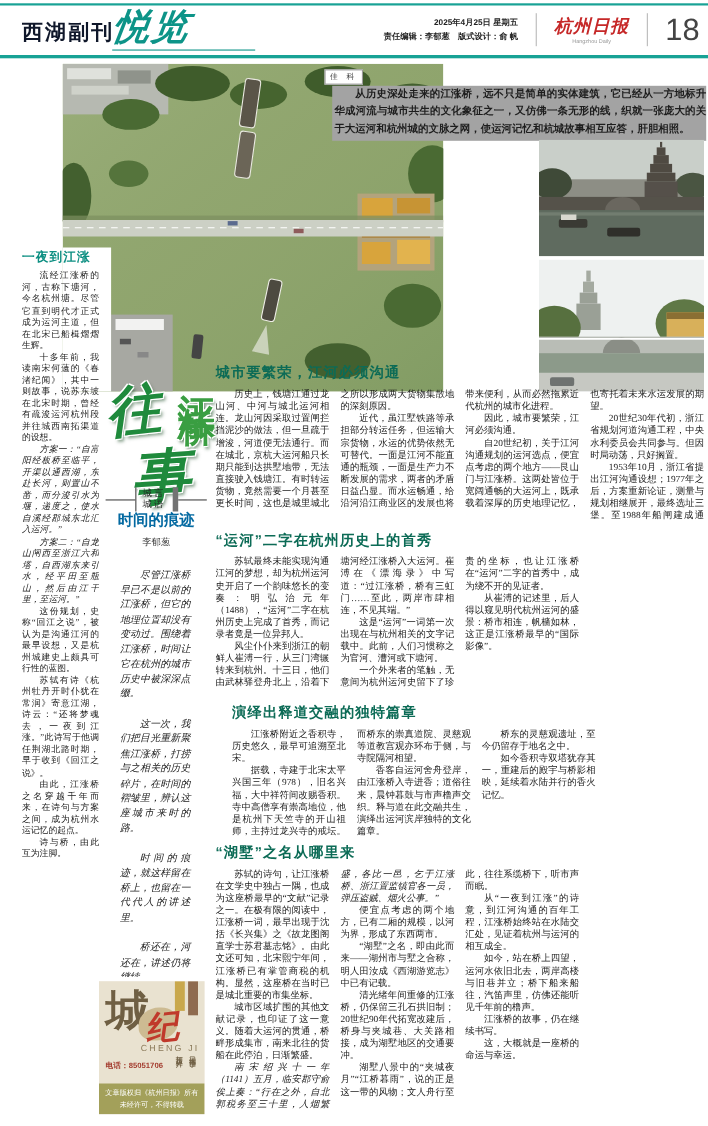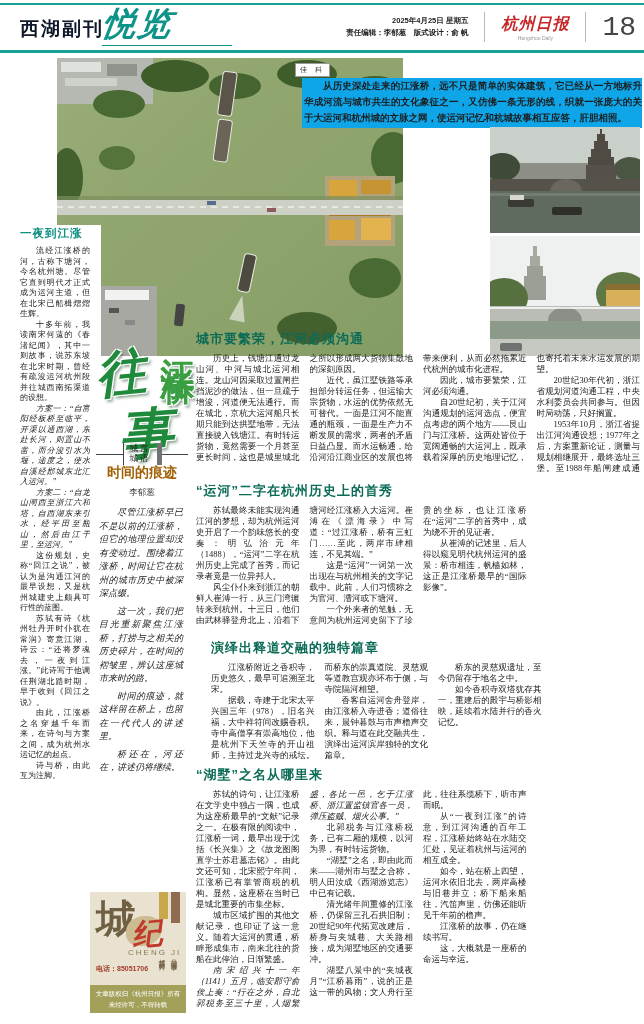--- a/index.html
+++ b/index.html
@@ -14,25 +14,25 @@
   #masthead-script{left:103px;top:2px;font-size:33px;font-style:italic;font-weight:bold;
                    color:#0d9488;transform:skewX(-8deg);letter-spacing:2px;}
   #script-flourish{left:102px;top:45px;width:130px;height:1px;background:#0d9488;}
   #head-right{right:8px;top:9px;height:36px;display:flex;align-items:center;gap:16px;}
   .hr-dates{text-align:right;font-family:"Liberation Sans",sans-serif;font-size:7.5px;
             font-weight:bold;color:#222;line-height:12px;}
   .vdiv{width:1px;height:30px;background:#b9b9b9;}
   .hr-logo{text-align:center;}
   .hr-logo .cn{font-size:16px;font-weight:bold;font-style:italic;color:#c62828;letter-spacing:1px;}
   .hr-logo .en{font-size:5px;color:#999;font-family:"Liberation Sans",sans-serif;}
-  .hr-page{font-family:Liberation Mono, monospace;font-size:28px;color:#444;font-weight:300;}
+  .hr-page{font-family:Liberation Sans, sans-serif;font-size:28px;color:#444;font-weight:300;}
   
   #credit{left:295px;top:63px;font-size:7px;color:#333;border:1px solid #9a9a9a;background:#fff;
           padding:1px 4px;letter-spacing:3px;font-family:"Liberation Sans",sans-serif;}
-  #caption{left:302px;top:78px;width:338px;height:50px;background:#0ea5e9;font-size:9.5px;font-weight:bold;
+  #caption{left:302px;top:78px;width:338px;height:50px;background:#a3a3a3;font-size:9.5px;font-weight:bold;
            line-height:16px;text-align:justify;color:#1d1d1d;text-indent:2em;padding-left:2px;}
   
   #left-art{left:20px;top:226px;width:70px;height:784px;overflow:hidden;}
   #left-art h2{margin:0 0 5px;font-family:"Liberation Sans",sans-serif;font-size:11.5px;color:#0d8f82;letter-spacing:1px;}
   #left-art p{margin:0;font-size:8px;line-height:10.5px;text-align:justify;text-indent:2em;color:#1a1a1a;}
   .kai{font-style:italic;color:#2b2b2b;}
   
   .vt-main{left:154px;top:332px;writing-mode:vertical-rl;font-size:34px;font-weight:bold;color:#3a9e42;
            letter-spacing:6px;font-family:"Liberation Serif",serif;
            text-shadow:-1px -1px 0 #fff,1px -1px 0 #fff,-1px 1px 0 #fff,1px 1px 0 #fff,2px 3px 3px rgba(20,70,30,.55);}
@@ -40,24 +40,24 @@
          text-shadow:-1px -1px 0 #fff,1px -1px 0 #fff,-1px 1px 0 #fff,1px 1px 0 #fff,2px 3px 3px rgba(20,70,30,.5);}
   .vt-s2{left:119px;top:398px;font-size:54px;font-weight:bold;font-style:italic;color:#1f8a3c;transform:rotate(-4deg);
          text-shadow:-1px -1px 0 #fff,1px -1px 0 #fff,-1px 1px 0 #fff,1px 1px 0 #fff,2px 3px 3px rgba(20,70,30,.5);}
   
   #tagline{left:96px;top:443px;width:92px;display:flex;align-items:center;}
   #tagline .line{flex:1;border-top:1px solid #444;}
   #tagline .brk{border-left:1px solid #444;border-right:5px solid #737373;padding:1px 6px;
                 font-size:8.5px;line-height:10px;letter-spacing:2px;color:#222;text-align:center;
                 font-family:Liberation Mono, monospace;}
   #col-title{left:96px;top:464px;width:92px;text-align:center;font-family:"Liberation Sans",sans-serif;
-             font-weight:bold;font-size:14px;color:#a16207;}
+             font-weight:bold;font-size:14px;color:#0369a1;}
   #col-author{left:96px;top:487px;width:92px;text-align:center;font-size:8.5px;color:#333;}
   #col-essay{left:95px;top:502px;width:92px;height:386px;overflow:hidden;}
-  #col-essay p{margin:4px;font-size:9px;line-height:13.5px;font-style:italic;text-align:justify;text-indent:2em;color:#222;}
+  #col-essay p{margin:14px;font-size:9px;line-height:13.5px;font-style:italic;text-align:justify;text-indent:2em;color:#222;}
   
   #chengji{left:90px;top:892px;width:96px;height:121px;background:#e9e2d0;overflow:hidden;}
   .ribbon1{position:absolute;right:18px;top:0;width:9px;height:27px;background:#c9a84c;}
   .ribbon2{position:absolute;right:6px;top:0;width:9px;height:31px;background:#8f6b4f;}
   .cj-cheng{position:absolute;left:6px;top:0px;font-size:40px;font-weight:bold;color:#6f5f43;}
   .cj-flower{position:absolute;left:36px;top:24px;width:36px;height:30px;background:#cdbb92;
              border-radius:55% 45% 60% 40%;}
   .cj-ji{position:absolute;left:42px;top:22px;font-size:30px;font-weight:bold;font-style:italic;color:#c0392b;
          transform:rotate(-6deg);}
   .cj-latin{position:absolute;left:38px;top:56px;font-size:8px;letter-spacing:2px;color:#8a7a5a;
@@ -289,21 +289,21 @@
       <p>如今香积寺双塔犹存其一，重建后的殿宇与桥影相映，延续着水陆并行的香火记忆。</p>
     </div>
   </div>
 
   <div class="band" style="top:766px;height:246px;">
     <h3>“湖墅”之名从哪里来</h3>
     <div class="cols" style="height:224px;">
       <p>苏轼的诗句，让江涨桥在文学史中独占一隅，也成为这座桥最早的“文献”记录之一。在极有限的阅读中，江涨桥一词，最早出现于沈括《长兴集》之《故龙图阁直学士苏君墓志铭》。由此文还可知，北宋熙宁年间，江涨桥已有掌管商税的机构。显然，这座桥在当时已是城北重要的市集坐标。</p>
       <p>城市区域扩围的其他文献记录，也印证了这一意义。随着大运河的贯通，桥畔形成集市，南来北往的货船在此停泊，日渐繁盛。</p>
       <p class="kai">南宋绍兴十一年（1141）五月，临安郡守俞俟上奏：“行在之外，自北郭税务至三十里，人烟繁盛，各比一邑，乞于江涨桥、浙江置监镇官各一员，弹压盗贼、烟火公事。”</p>
-      <p>北郭税务与江涨桥税务，已有二厢的规模，以河为界，有时转运货物。</p>
+      <p>便宜点考虑的两个地方，已有二厢的规模，以河为界，形成了东西两市。</p>
       <p>“湖墅”之名，即由此而来——湖州市与墅之合称，明人田汝成《西湖游览志》中已有记载。</p>
       <p>清光绪年间重修的江涨桥，仍保留三孔石拱旧制；20世纪90年代拓宽改建后，桥身与夹城巷、大关路相接，成为湖墅地区的交通要冲。</p>
       <p>湖墅八景中的“夹城夜月”“江桥暮雨”，说的正是这一带的风物；文人舟行至此，往往系缆桥下，听市声而眠。</p>
       <p>从“一夜到江涨”的诗意，到江河沟通的百年工程，江涨桥始终站在水陆交汇处，见证着杭州与运河的相互成全。</p>
       <p>如今，站在桥上四望，运河水依旧北去，两岸高楼与旧巷并立；桥下船来船往，汽笛声里，仿佛还能听见千年前的橹声。</p>
       <p>江涨桥的故事，仍在继续书写。</p>
       <p>这，大概就是一座桥的命运与幸运。</p>
     </div>
   </div>
 

